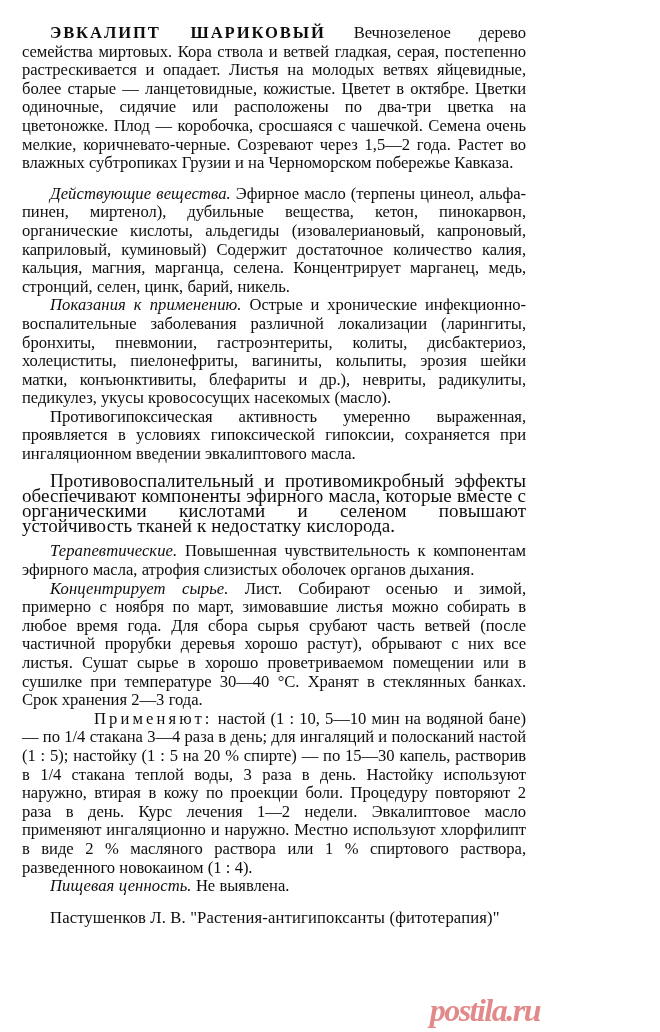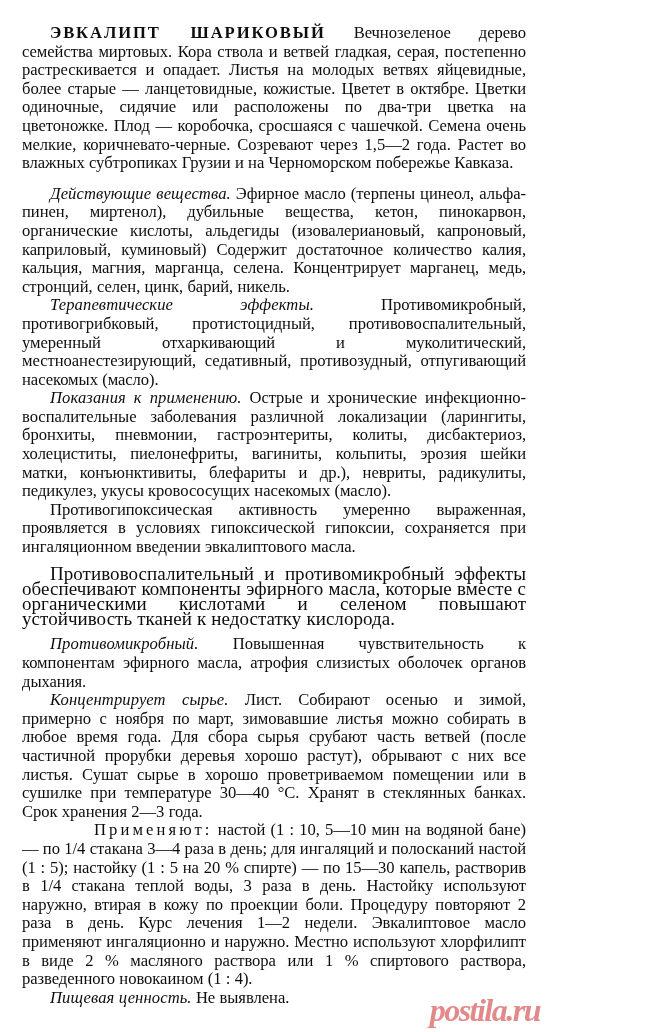--- a/index.html
+++ b/index.html
@@ -103,58 +103,55 @@
     <span>Вечнозеленое дерево семейства миртовых. Кора ствола и ветвей гладкая, серая, постепенно растрескивается и опадает. Листья на молодых ветвях яйцевидные, более старые — ланцетовидные, кожистые. Цветет в октябре. Цветки одиночные, сидячие или расположены по два-три цветка на цветоножке. Плод — коробочка, сросшаяся с чашечкой. Семена очень мелкие, коричневато-черные. Созревают через 1,5—2 года. Растет во влажных субтропиках Грузии и на Черноморском побережье Кавказа.</span>
   </p>
 
   <div class="gap-lg"></div>
 
   <p class="para indent">
     <span class="sec">Действующие вещества.</span>
     <span>Эфирное масло (терпены цинеол, альфа-пинен, миртенол), дубильные вещества, кетон, пинокарвон, органические кислоты, альдегиды (изовалериановый, капроновый, каприловый, куминовый) Содержит достаточное количество калия, кальция, магния, марганца, селена. Концентрирует марганец, медь, стронций, селен, цинк, барий, никель.</span>
   </p>
 
-  <p class="para indent">
-    <span class="sec">Терапевтические эффекты.</span>
-    <span>Противомикробный, противогрибковый, протистоцидный, противовоспалительный, умеренный отхаркивающий и муколитический, местноанестезирующий, седативный, противозудный, отпугивающий насекомых (масло).</span>
-  </p>
 
   <p class="para indent">
     <span class="sec">Показания к применению.</span>
     <span>Острые и хронические инфекционно-воспалительные заболевания различной локализации (ларингиты, бронхиты, пневмонии, гастроэнтериты, колиты, дисбактериоз, холециститы, пиелонефриты, вагиниты, кольпиты, эрозия шейки матки, конъюнктивиты, блефариты и др.), невриты, радикулиты, педикулез, укусы кровососущих насекомых (масло).</span>
   </p>
 
   <p class="para indent">
     <span>Противогипоксическая активность умеренно выраженная, проявляется в условиях гипоксической гипоксии, сохраняется при ингаляционном введении эвкалиптового масла.</span>
   </p>
 
   <div class="gap-sm"></div>
 
   <p class="para small">Противовоспалительный и противомикробный эффекты обеспечивают компоненты эфирного масла, которые вместе с органическими кислотами и селеном повышают устойчивость тканей к недостатку кислорода.</p>
 
   <div class="gap-sm"></div>
 
   <p class="para indent">
-    <span class="sec">Противомикробный.</span>
+    <span class="sec">Терапевтические.</span>
     <span>Повышенная чувствительность к компонентам эфирного масла, атрофия слизистых оболочек органов дыхания.</span>
   </p>
 
   <p class="para indent">
     <span class="sec">Концентрирует сырье.</span>
     <span>Лист. Собирают осенью и зимой, примерно с ноября по март, зимовавшие листья можно собирать в любое время года. Для сбора сырья срубают часть ветвей (после частичной прорубки деревья хорошо растут), обрывают с них все листья. Сушат сырье в хорошо проветриваемом помещении или в сушилке при температуре 30—40 °С. Хранят в стеклянных банках. Срок хранения 2—3 года.</span>
   </p>
 
   <p class="para indent">
     <span class="spaced">Применяют:</span>
     <span>настой (1 : 10, 5—10 мин на водяной бане) — по 1/4 стакана 3—4 раза в день; для ингаляций и полосканий настой (1 : 5); настойку (1 : 5 на 20 % спирте) — по 15—30 капель, растворив в 1/4 стакана теплой воды, 3 раза в день. Настойку используют наружно, втирая в кожу по проекции боли. Процедуру повторяют 2 раза в день. Курс лечения 1—2 недели. Эвкалиптовое масло применяют ингаляционно и наружно. Местно используют хлорфилипт в виде 2 % масляного раствора или 1 % спиртового раствора, разведенного новокаином (1 : 4).</span>
   </p>
 
   <p class="para indent">
     <span class="sec">Пищевая ценность.</span>
     <span>Не выявлена.</span>
   </p>
 
   <div class="gap-lg"></div>
 
+  <p class="attrib">Пастушенков Л. В. "Растения-антигипоксанты (фитотерапия)"</p>
 
   <div class="watermark">postila.ru</div>
 
 </div>
 
 </body></html>

